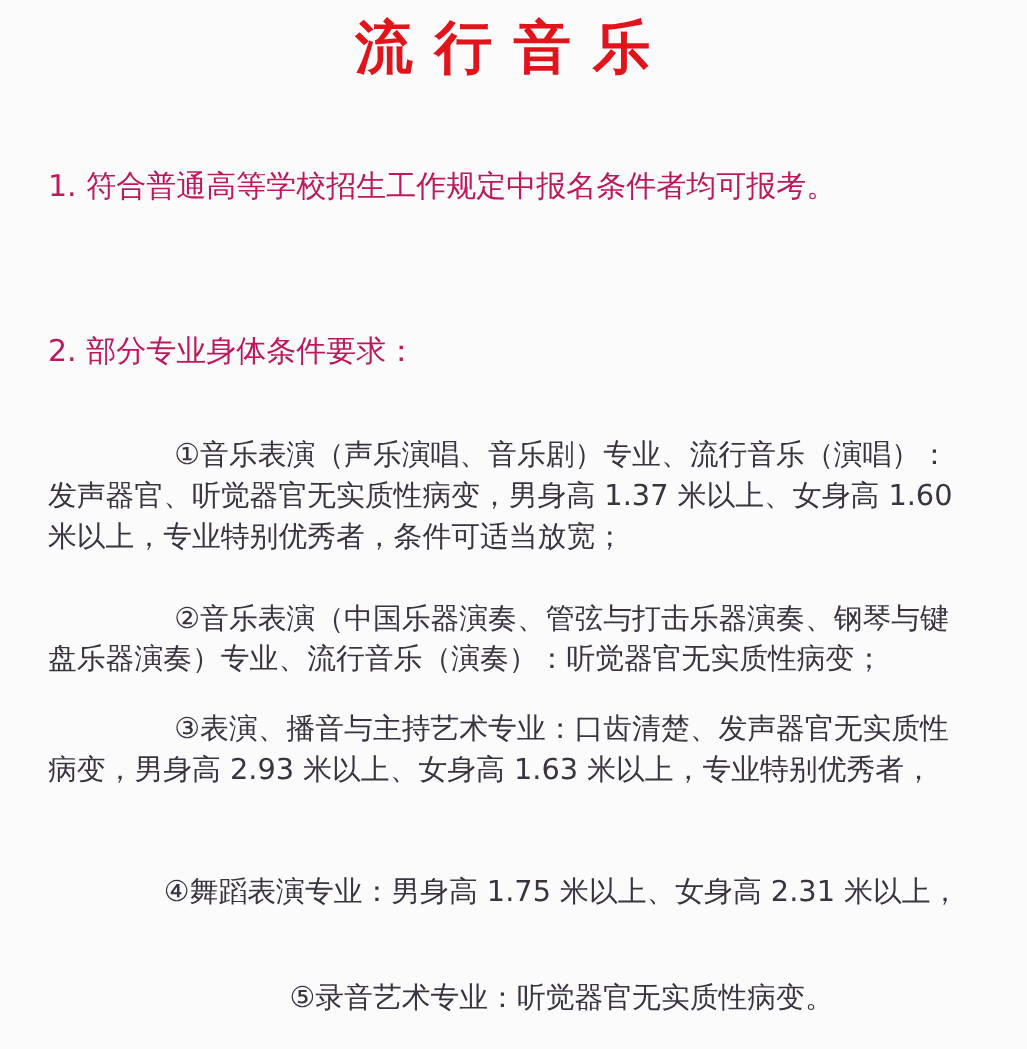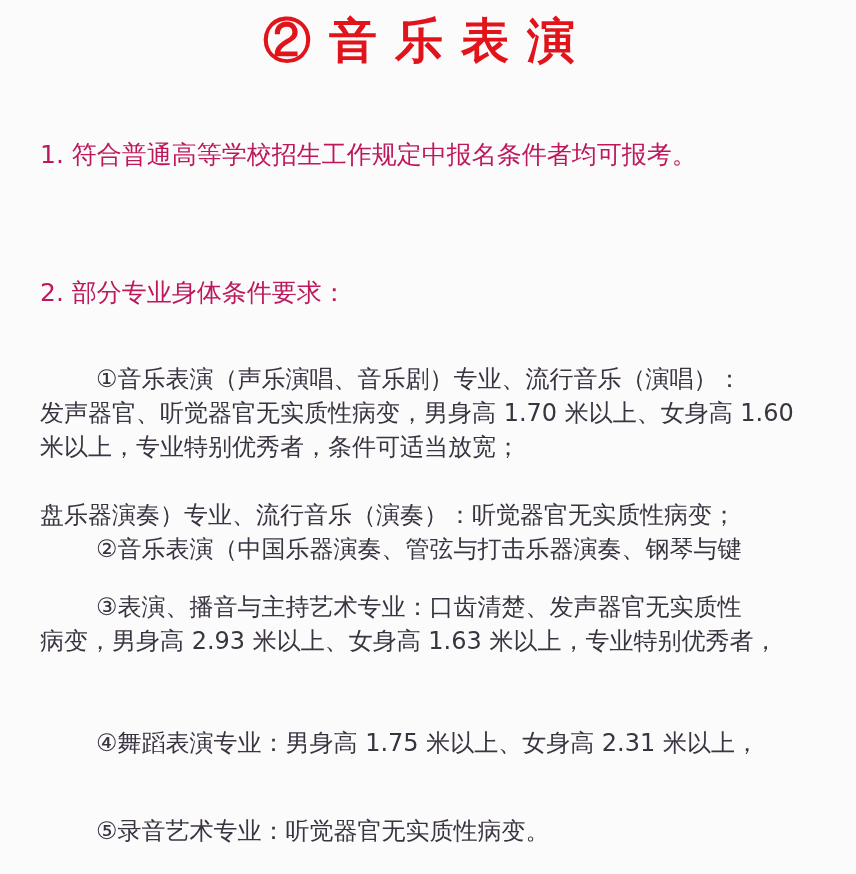--- a/index.html
+++ b/index.html
@@ -40,39 +40,39 @@
     .body-text {
       position: absolute;
       left: 40px;
       width: 800px;
       font-size: 24px;
       line-height: 34px;
       color: #3a3340;
       white-space: nowrap;
     }
     .line { display: block; height: 34px; white-space: nowrap; }
-    .indent { padding-left: 56px; }
+    .indent { padding-left: 56px; text-align: center; }
   </style>
 </head>
 <body>
 
-<div class="title">②音乐表演</div>
+<div class="title">流行音乐</div>
 
 <div class="heading h1">1. 符合普通高等学校招生工作规定中报名条件者均可报考。</div>
 <div class="heading h2">2. 部分专业身体条件要求：</div>
 
 <div class="body-text" style="top:362px;">
   <span class="line indent">①音乐表演（声乐演唱、音乐剧）专业、流行音乐（演唱）：</span>
-  <span class="line">发声器官、听觉器官无实质性病变，男身高 1.70 米以上、女身高 1.60</span>
+  <span class="line">发声器官、听觉器官无实质性病变，男身高 1.37 米以上、女身高 1.60</span>
   <span class="line">米以上，专业特别优秀者，条件可适当放宽；</span>
 </div>
 
 <div class="body-text" style="top:498px;">
+  <span class="line indent">②音乐表演（中国乐器演奏、管弦与打击乐器演奏、钢琴与键</span>
   <span class="line">盘乐器演奏）专业、流行音乐（演奏）：听觉器官无实质性病变；</span>
-  <span class="line indent">②音乐表演（中国乐器演奏、管弦与打击乐器演奏、钢琴与键</span>
 </div>
 
 <div class="body-text" style="top:590px;">
   <span class="line indent">③表演、播音与主持艺术专业：口齿清楚、发声器官无实质性</span>
   <span class="line">病变，男身高 2.93 米以上、女身高 1.63 米以上，专业特别优秀者，</span>
 </div>
 
 <div class="body-text" style="top:726px;">
   <span class="line indent">④舞蹈表演专业：男身高 1.75 米以上、女身高 2.31 米以上，</span>
 </div>

